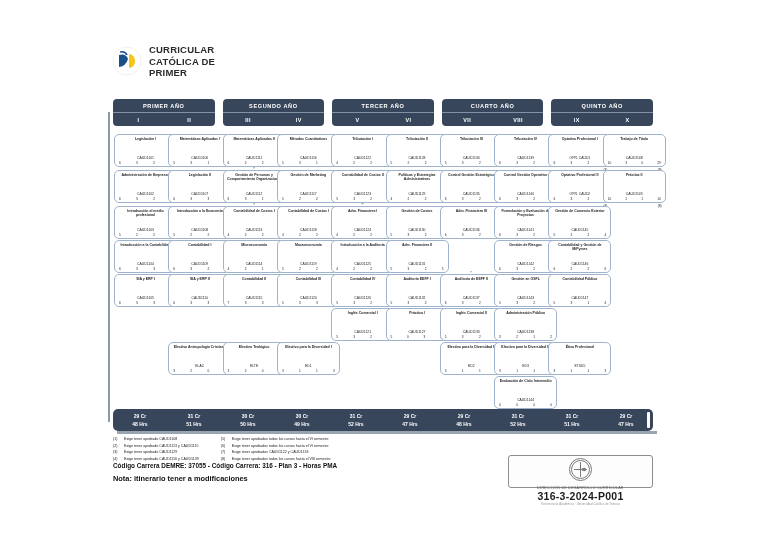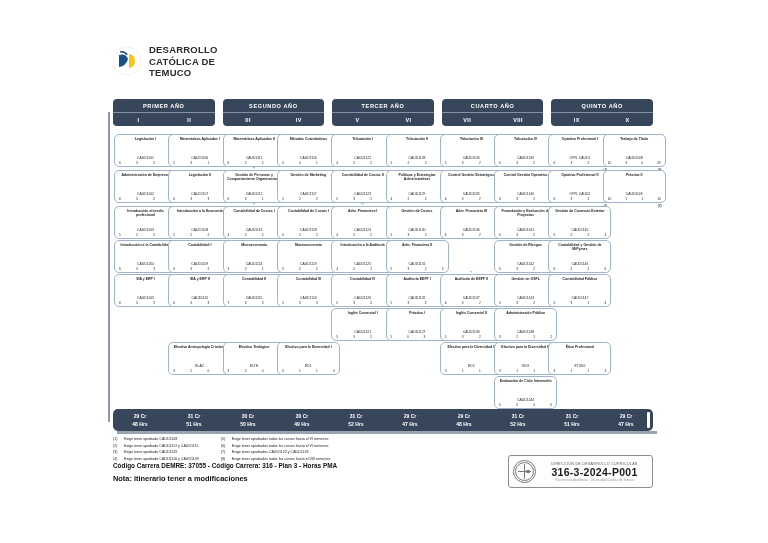--- a/index.html
+++ b/index.html
@@ -95,21 +95,21 @@
   .note-row { display: flex; gap: 3px; font-size: 3.6px; color: #1b1b1b; line-height: 5px; }
   .note-key { width: 8px; flex: 0 0 auto; }
 
   .codigo { position: absolute; left: 113px; top: 462px; font-size: 6.4px; font-weight: bold; color: #111; }
   .nota { position: absolute; left: 113px; top: 474px; font-size: 7.4px; font-weight: bold; color: #111; }
 
   
   .stamp {
     position: absolute; left: 508px; top: 455px; width: 145px; height: 33px;
     border: 1px solid #8d8d8d; border-radius: 3px; background: #fdfdfd;
-    display: flex; align-items: center; padding: 2px 4px; gap: 5px;
+    display: flex; align-items: center; padding: 2px 4px; gap: 5px; flex-direction: column;
   }
   .stamp-seal { width: 23px; height: 23px; border-radius: 50%; border: 1.4px solid #7b7b7b; position: relative; flex: 0 0 auto; }
   .stamp-body { flex: 1; display: flex; flex-direction: column; align-items: center; }
   .stamp-dept { font-size: 3.6px; color: #555; letter-spacing: 0.3px; }
   .stamp-num { font-size: 10.5px; font-weight: bold; color: #1b1b1b; letter-spacing: 0.3px; line-height: 13px; }
   .stamp-sub { font-size: 2.6px; color: #8a8a8a; letter-spacing: 0.2px; }
 </style>
 </head>
 <body>
 
@@ -118,23 +118,23 @@
   <div class="logo-wrap">
     <div class="logo-mark">
       <svg width="30" height="30" viewBox="0 0 30 30">
         <circle cx="15" cy="15" r="14" fill="#ffffff" stroke="#e2e2e2" stroke-width="0.5"></circle>
         <path d="M7 9 Q14 7 16 13 Q14 20 7 21 Z" fill="#1b4f8a"></path>
         <path d="M17 8 Q23 9 23 15 Q23 21 17 22 Z" fill="#f5c518"></path>
         <path d="M8 6 Q13 5 15 9" stroke="#1b4f8a" stroke-width="1.6" fill="none"></path>
       </svg>
     </div>
     <div class="logo-text">
-      <div>DESARROLLO</div>
+      <div>CURRICULAR</div>
       <div>CATÓLICA DE</div>
-      <div>TEMUCO</div>
+      <div>PRIMER</div>
     </div>
   </div>
 
 
   <div class="years" id="years">
       <div class="year-block" style="left: 0px; width: 101.6px;">
         <div class="year-name">PRIMER AÑO</div>
         <div class="year-sems">
           <div class="year-sem">I</div>
           <div class="year-sem">II</div>

